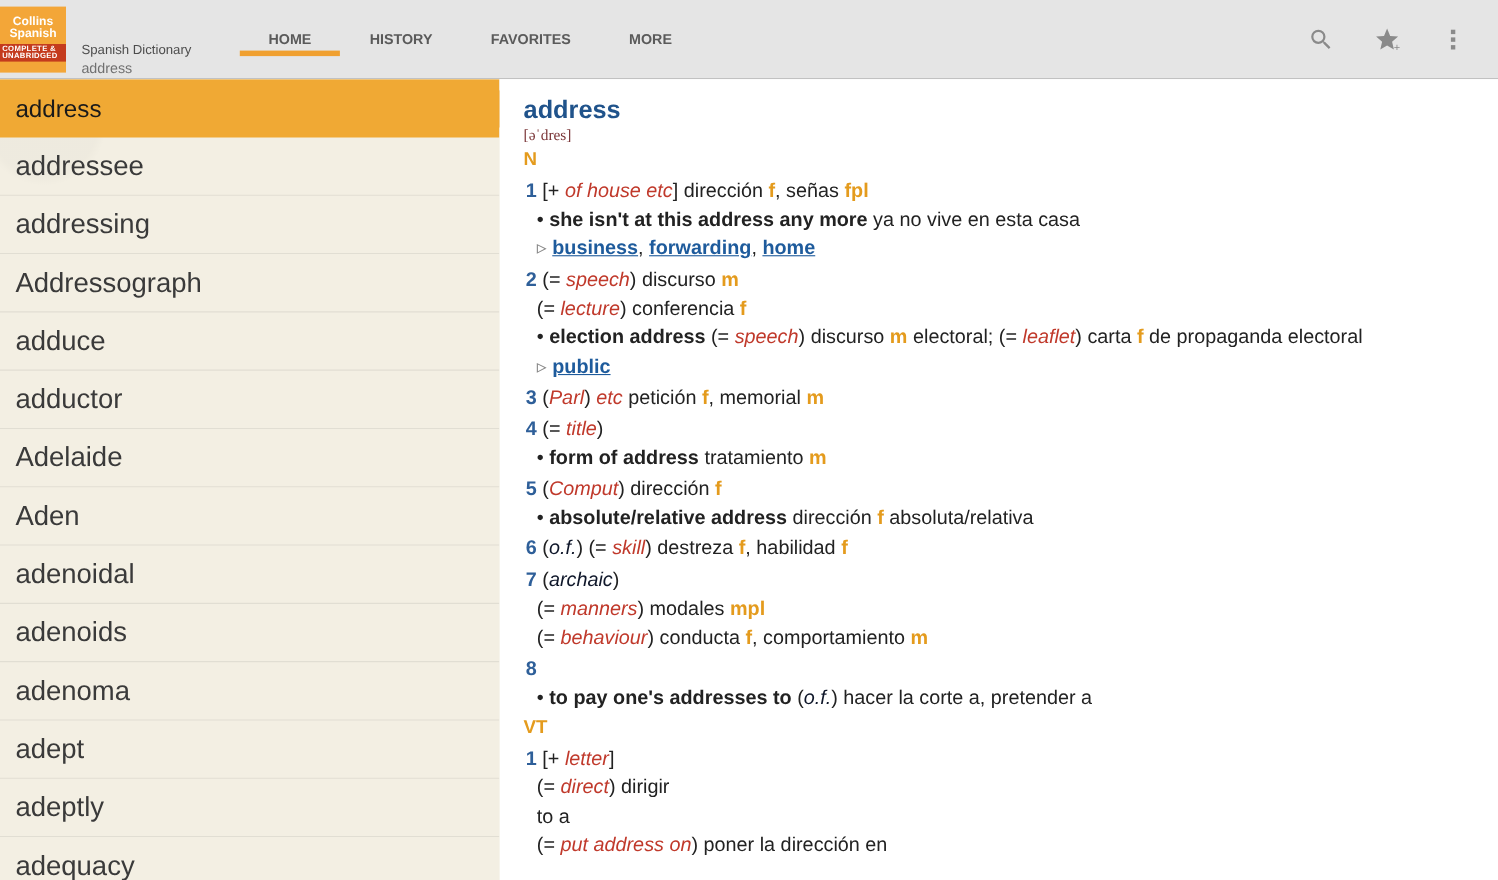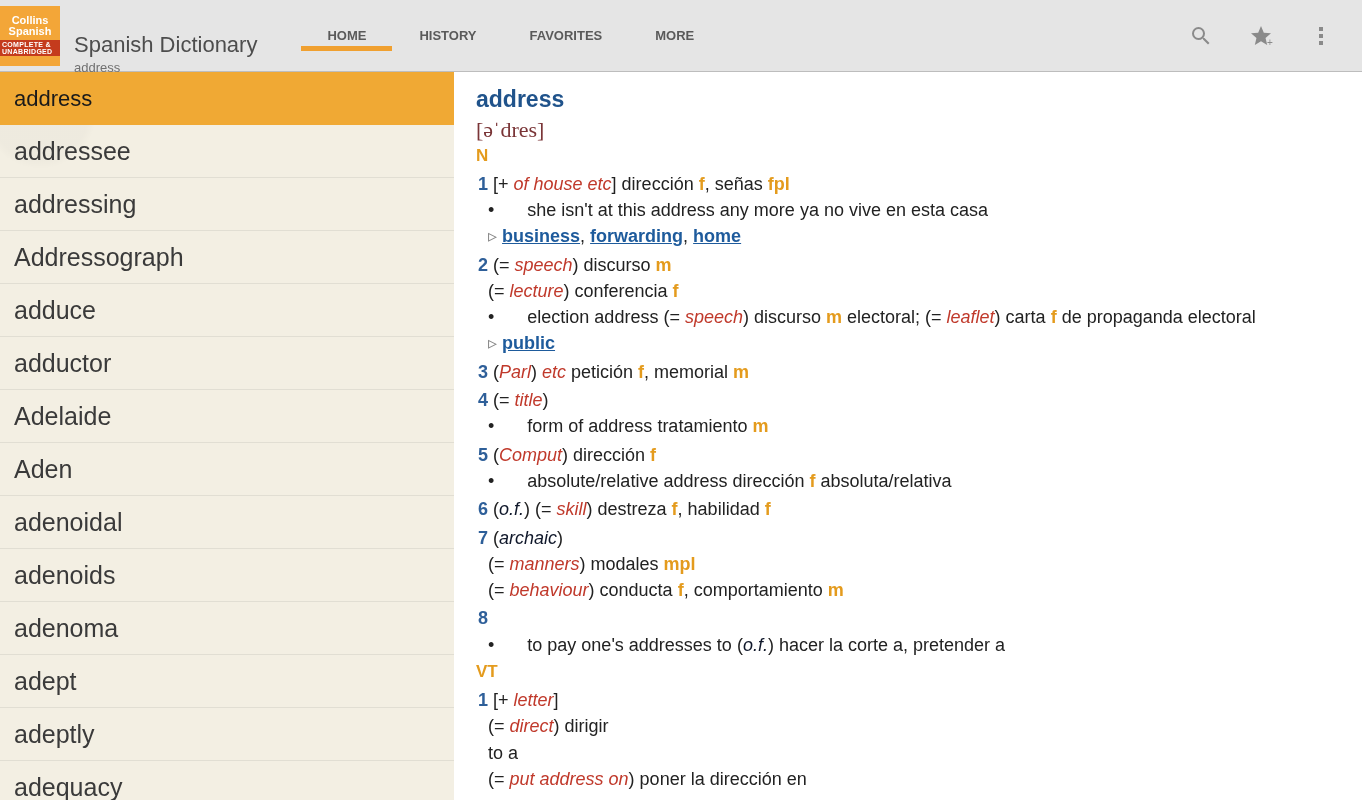--- a/index.html
+++ b/index.html
@@ -7,21 +7,21 @@
 
 
 .topbar { height: 72px; display: flex; align-items: center; background: #e5e5e5; border-bottom: 1px solid #bdbdbd; }
 .logo {
   width: 60px; height: 60px; background: #f3a638;
   display: flex; flex-direction: column; align-items: center; justify-content: center;
   color: #fff; font-size: 11px; font-weight: bold; line-height: 1.05;
 }
 .logo span.sub { background:#c43b1d; padding:1px 2px; font-size:7px; margin-top:2px; letter-spacing:.3px; }
 .app-title { display:flex; flex-direction:column; justify-content:center; padding: 0 14px; }
-.app-title .t1 { font-size: 22px; color: #4d4d4d; margin-top: 36px; }
+.app-title .t1 { font-size: 12px; color: #4d4d4d; margin-top: 36px; }
 .app-title .t2 { font-size: 13px; color: #707070; margin-top:2px; }
 .tabs { display:flex; align-items:stretch; margin-left: 30px; }
 .tab {
   display:flex; align-items:center; padding:0 26px; font-size:13px; font-weight:bold;
   color:#5a5a5a; position:relative; cursor:pointer;
 }
 .tab-sep { width:1px; background:#bfbfbf; margin: 14px 0; }
 .tab.active::after { content:''; position:absolute; left:0; right:0; bottom:-1px; height:5px; background:#f0a030; }
 .topbar-spacer{flex:1;}
 .top-actions{display:flex; align-items:center; gap:30px; padding-right:26px; color:#808080;}
@@ -45,27 +45,27 @@
 .side-item.selected{
   background:#f0a934; color:#1a1a1a; font-size:22px; position:relative; border-bottom:none;
 }
 .side-item.selected::after{
   content:''; position:absolute; right:-17px; top:50%; transform:translateY(-50%);
   border-left:18px solid #f0a934; border-top:18px solid transparent; border-bottom:18px solid transparent;
 }
 
 .content{flex:1; padding:12px 22px 20px 22px; background:#fff; overflow:auto; font-size:18px; color:#222; line-height:1.35;}
 .headword{font-size:23px; font-weight:bold; color:#20538b;}
-.pron{font-family:"Times New Roman",serif; color:#7a3537; font-size:22px;}
+.pron{font-family:"Times New Roman",serif; color:#7a3537; font-size:14px;}
 .pos{color:#e49b1d; font-weight:bold; font-size:17px;}
 .num{color:#2e5f99; font-weight:bold;}
 .ital-red{font-style:italic; color:#c0392b;}
 .gen-f{color:#e49b1d; font-weight:bold;}
 .gen-m{color:#e49b1d; font-weight:bold;}
-.bold{font-weight:normal;margin-left:28px;}
+.bold{font-weight:bold;}
 .arrow{color:#888;}
 .xref{color:#1e5b9c; font-weight:bold; text-decoration:underline; cursor:pointer;}
 .green-ital{font-style:italic; color:#0f172a;}
 .entry-block{margin-top:4px; margin-left:2px;}
 .indent{padding-left:10px;}
 .line{margin-top:2px;}
 </style>
 </head>
 <body>
 

